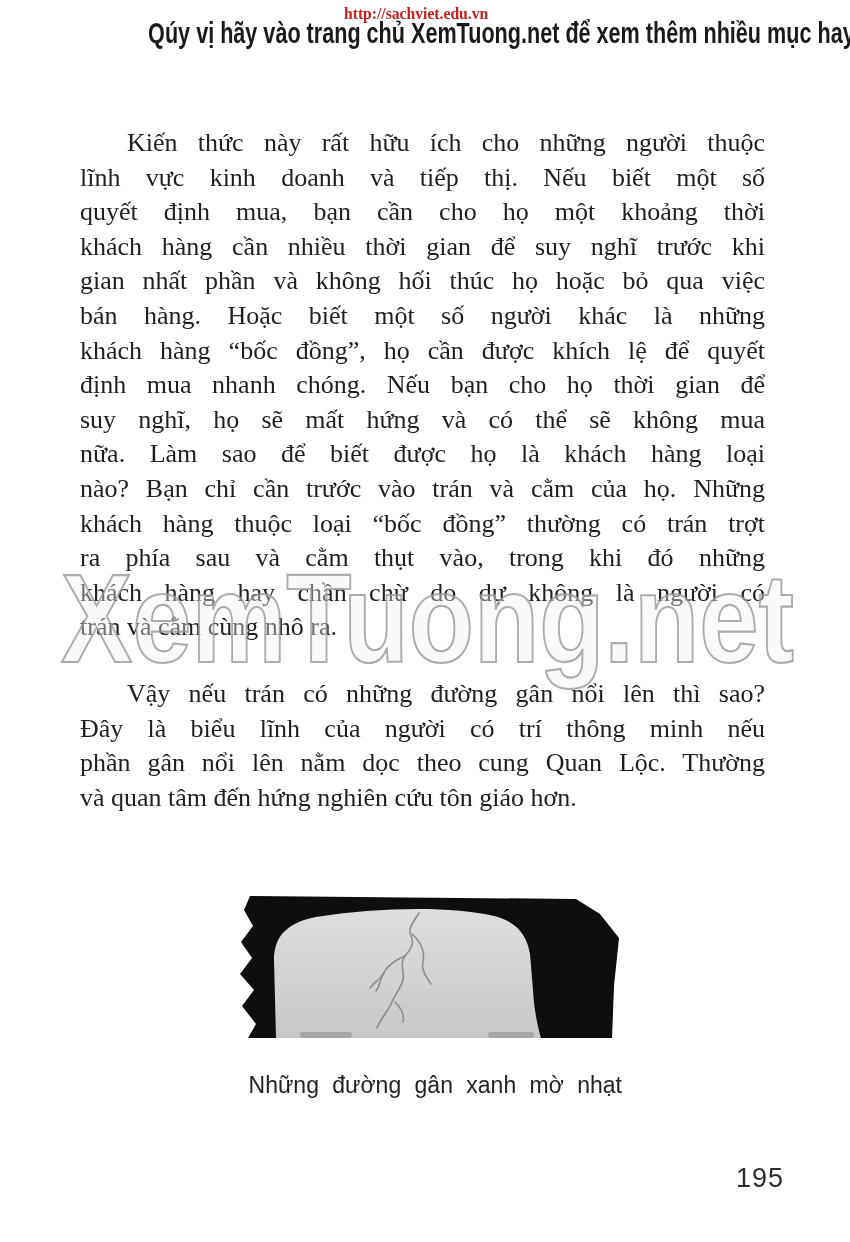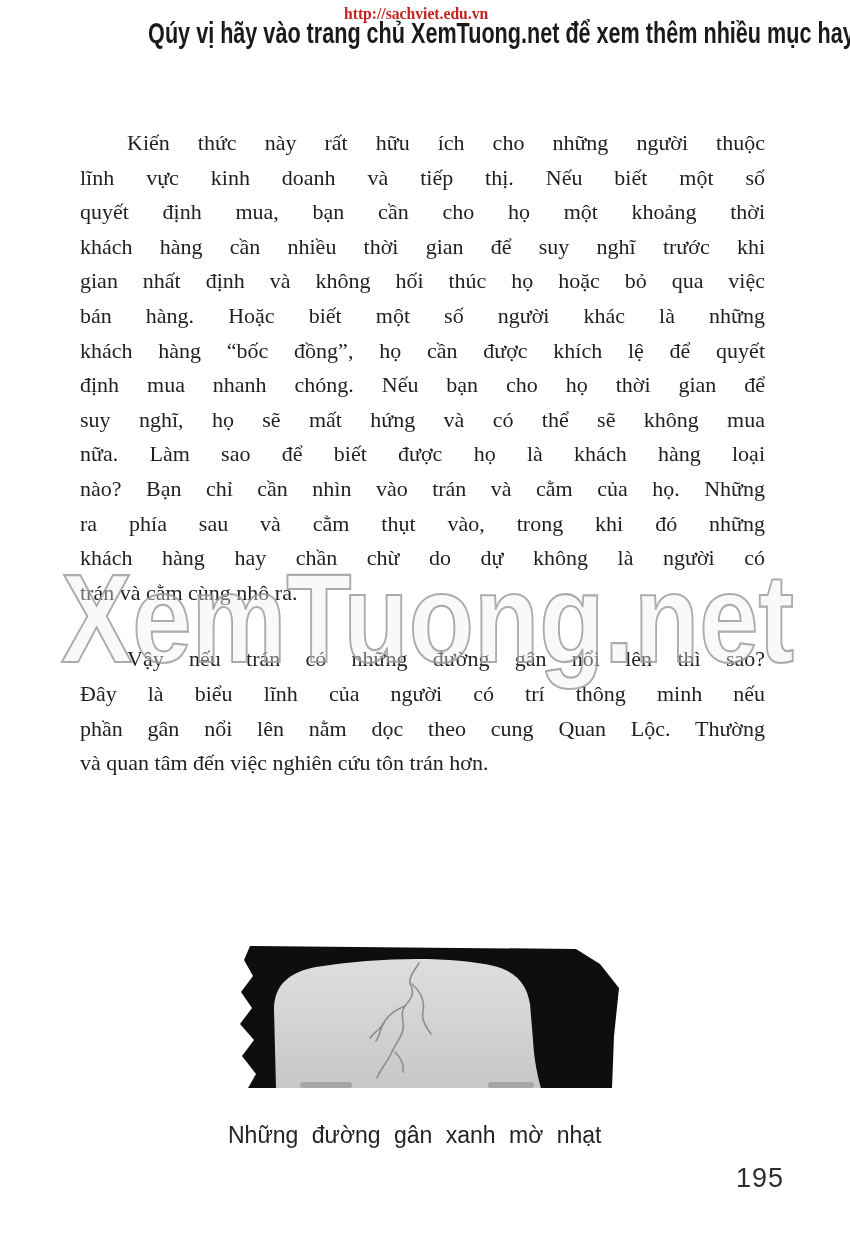--- a/index.html
+++ b/index.html
@@ -49,21 +49,21 @@
     transform-origin: left top;
     z-index: 3;
   }
 
   
   .body-text {
     position: absolute;
     top: 126px;
     left: 80px;
     width: 685px;
-    font-size: 22px;
+    font-size: 26px;
     line-height: 34.6px;
     z-index: 1;
   }
   .paragraph + .paragraph { margin-top: 32px; }
   .line {
     text-align: justify;
     text-align-last: justify;
     height: 34.6px;
     overflow: visible;
   }
@@ -87,25 +87,25 @@
     font-size: 126px;
     fill: #efefef;
     fill-opacity: 0.45;
     stroke: #9e9e9e;
     stroke-width: 2.2px;
   }
 
   
   .figure {
     position: absolute;
-    top: 936px;
+    top: 886px;
     left: 228px;
     width: 394px;
     z-index: 1;
-    text-align: left;
+    text-align: right;
   }
   .figure svg { display: block; }
   .figure-caption {
     margin-top: 24px;
     font-family: "Liberation Sans", sans-serif;
     font-size: 23px;
     font-weight: 500;
     color: #232323;
     word-spacing: 7px;
     white-space: nowrap;
@@ -131,36 +131,37 @@
     <div class="banner-text">Qúy vị hãy vào trang chủ XemTuong.net để xem thêm nhiều mục hay khác</div>
   </div>
   <div class="overlay-url">http://sachviet.edu.vn</div>
 
   <div class="body-text">
       <div class="paragraph">
         <div class="line first">Kiến thức này rất hữu ích cho những người thuộc</div>
         <div class="line">lĩnh vực kinh doanh và tiếp thị. Nếu biết một số</div>
         <div class="line">quyết định mua, bạn cần cho họ một khoảng thời</div>
         <div class="line">khách hàng cần nhiều thời gian để suy nghĩ trước khi</div>
-        <div class="line">gian nhất định và không hối thúc họ hoặc bỏ qua việc</div>
+        <div class="line">gian nhất phần và không hối thúc họ hoặc bỏ qua việc</div>
         <div class="line">bán hàng. Hoặc biết một số người khác là những</div>
         <div class="line">khách hàng “bốc đồng”, họ cần được khích lệ để quyết</div>
         <div class="line">định mua nhanh chóng. Nếu bạn cho họ thời gian để</div>
         <div class="line">suy nghĩ, họ sẽ mất hứng và có thể sẽ không mua</div>
         <div class="line">nữa. Làm sao để biết được họ là khách hàng loại</div>
-        <div class="line">nào? Bạn chỉ cần nhìn vào trán và cằm của họ. Những</div>
+        <div class="line">nào? Bạn chỉ cần trước vào trán và cằm của họ. Những</div>
+        <div class="line">khách hàng thuộc loại “bốc đồng” thường có trán trợt</div>
         <div class="line">ra phía sau và cằm thụt vào, trong khi đó những</div>
         <div class="line">khách hàng hay chần chừ do dự không là người có</div>
         <div class="line last">trán và cằm cùng nhô ra.</div>
       </div>
       <div class="paragraph">
         <div class="line first">Vậy nếu trán có những đường gân nổi lên thì sao?</div>
         <div class="line">Đây là biểu lĩnh của người có trí thông minh nếu</div>
         <div class="line">phần gân nổi lên nằm dọc theo cung Quan Lộc. Thường</div>
-        <div class="line last">và quan tâm đến việc nghiên cứu tôn trán hơn.</div>
+        <div class="line last">và quan tâm đến hứng nghiên cứu tôn giáo hơn.</div>
       </div>
     </div>
 
   <svg class="watermark" viewBox="0 0 745 145" width="745" height="145" aria-hidden="true">
     <text x="6" y="112" textLength="733" lengthAdjust="spacingAndGlyphs">XemTuong.net</text>
   </svg>
 
   <div class="figure">
     <svg viewBox="0 0 394 162" width="394" height="162">
       <defs>

